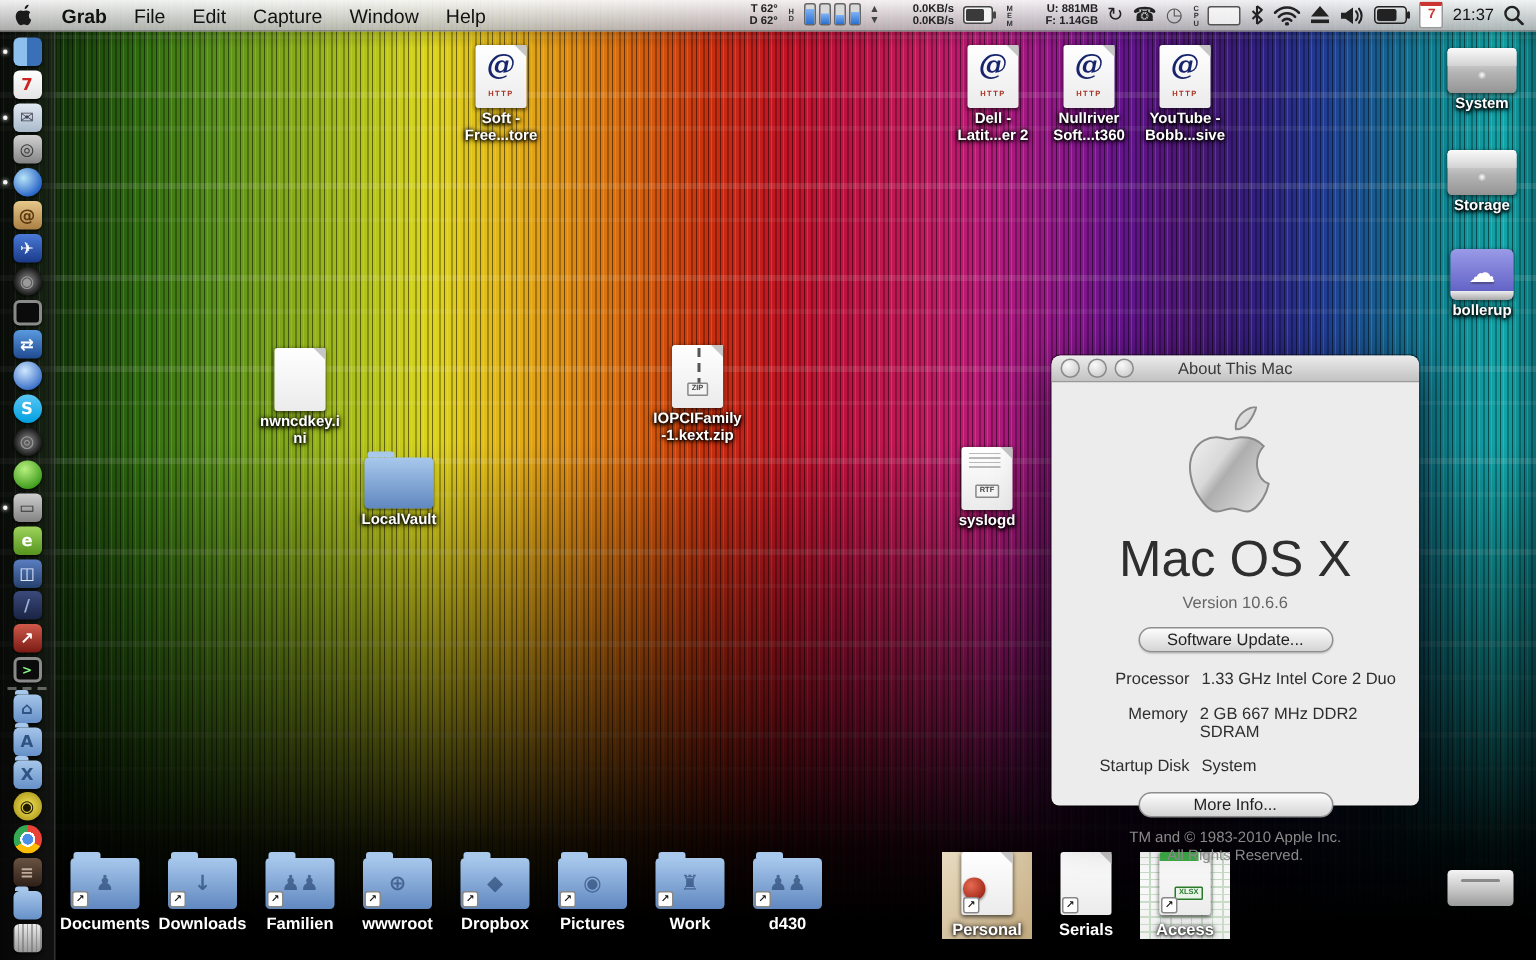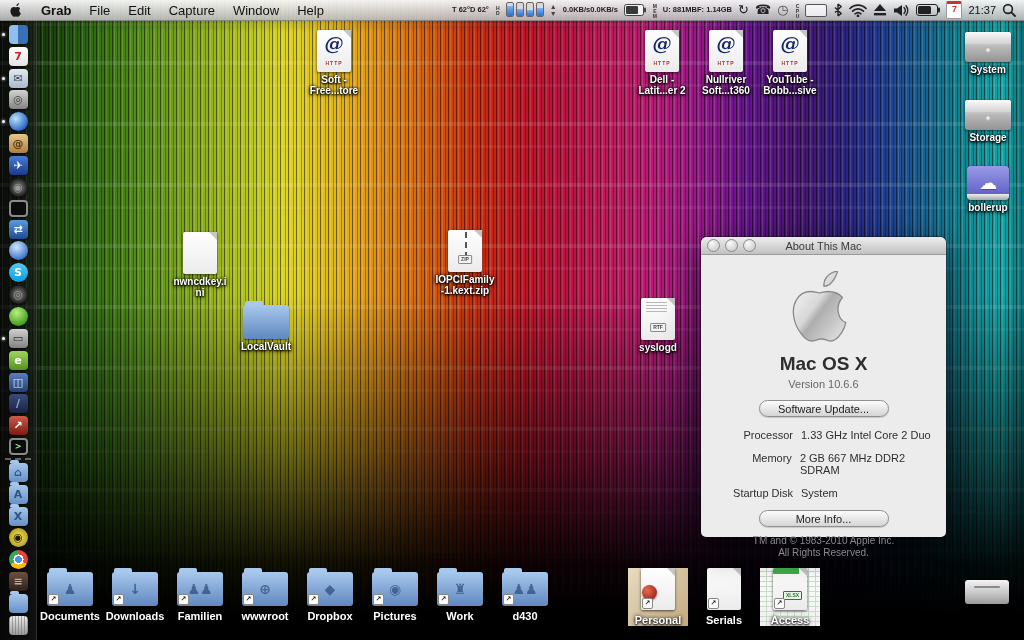--- a/index.html
+++ b/index.html
@@ -14,21 +14,21 @@
       linear-gradient(90deg,#060f03 0%,#14380a 4%,#2f6b10 9%,#57901a 14%,#85aa1a 19%,#b4c41c 24%,#dcd41e 28%,#e2b418 33%,#df8d12 37%,#d35c0c 42%,#c9300e 46%,#c21424 51%,#bc1240 55%,#c01a5c 60%,#b81a78 64%,#8f1788 69%,#64148c 73%,#471670 78%,#2f1f7e 82%,#203a92 86%,#175f8f 90%,#0f8490 94%,#12a5a8 98%,#0b6e77 100%);}
   
   #menubar{position:absolute;top:0;left:0;width:1024px;height:20px;z-index:50;
     background:linear-gradient(180deg,rgba(253,253,253,.94),rgba(189,189,189,.90));
     border-bottom:1px solid rgba(60,60,60,.6);display:flex;align-items:center;font-size:13px;color:#111;}
   .mb-left{display:flex;align-items:center;gap:18px;padding-left:10px;}
   .mb-left .menu{cursor:default;}
   .mb-left .active-app{font-weight:bold;}
   .apple-glyph svg{display:block;}
   .mb-right{margin-left:auto;display:flex;align-items:center;gap:6px;padding-right:8px;height:100%;}
-  .st-2line{display:flex;flex-direction:row;justify-content:center;font-size:7.5px;line-height:8px;font-weight:bold;color:#222;text-align:right;}
+  .st-2line{display:flex;flex-direction:column;justify-content:center;font-size:7.5px;line-height:8px;font-weight:bold;color:#222;text-align:right;margin-left:16px;}
   .vlabel{writing-mode:vertical-rl;text-orientation:upright;font-size:5px;line-height:5px;letter-spacing:-1px;color:#333;font-weight:bold;}
   .gauges{display:flex;align-items:flex-end;gap:2px;height:13px;}
   .gauge{width:6px;height:13px;border:1px solid #666;border-radius:2px;background:#d8d8d8;position:relative;overflow:hidden;}
   .gauge i{position:absolute;bottom:0;left:0;right:0;background:linear-gradient(#7fb3f5,#2a6fd0);}
   .updown{display:flex;flex-direction:column;font-size:7px;line-height:7px;color:#444;font-weight:bold;}
   .glyph-ic{font-size:13px;line-height:18px;color:#222;}
   .clock{font-size:11px;color:#111;}
   .cal{width:14px;height:14px;background:#fdfdfd;border:1px solid #999;border-top:3px solid #c33;border-radius:2px;
        font-size:9px;line-height:11px;font-weight:bold;color:#c33;text-align:center;}
   .cpu-box{width:20px;height:11px;border:1px solid #555;border-radius:2px;background:rgba(255,255,255,.7);}
@@ -138,21 +138,21 @@
   
   #about{position:absolute;left:701px;top:237px;width:245px;height:300px;z-index:30;border-radius:6px 6px 5px 5px;
     background:#ececec;box-shadow:0 12px 34px rgba(0,0,0,.7),0 0 0 1px rgba(0,0,0,.35);}
   #about .titlebar{height:17px;border-radius:6px 6px 0 0;background:linear-gradient(#ececec,#c2c2c2);
     border-bottom:1px solid #9a9a9a;display:flex;align-items:center;padding:0 6px;position:relative;}
   .tl{width:11px;height:11px;border-radius:50%;border:1px solid #8a8a8a;margin-right:5px;
     background:radial-gradient(circle at 35% 30%,#fafafa,#c2c2c2);}
   #about .wtitle{position:absolute;left:0;right:0;text-align:center;font-size:11px;color:#3a3a3a;}
   #about .body{display:flex;flex-direction:column;align-items:center;}
   .apple-big{margin-top:16px;}
-  .macosx{font-size:19px;font-weight:bold;color:#2e2e2e;letter-spacing:0;margin-top:2px;}
+  .macosx{font-size:34px;font-weight:normal;color:#2e2e2e;letter-spacing:0;margin-top:2px;}
   .version{font-size:11px;color:#666;margin-top:3px;}
   .pill{margin-top:10px;width:130px;height:17px;border-radius:9px;border:1px solid #8f8f8f;
     background:linear-gradient(#fdfdfd,#d4d4d4);font:11px/15px "Liberation Sans",sans-serif;color:#222;
     text-align:center;box-shadow:0 1px 1px rgba(0,0,0,.15);}
   .specs{margin-top:12px;width:100%;}
   .specrow{display:flex;margin-bottom:11px;}
   .speclab{width:92px;text-align:right;font-weight:normal;font-size:11px;color:#2e2e2e;}
   .specval{margin-left:8px;font-size:11px;color:#2e2e2e;}
   .footer{margin-top:8px;text-align:center;font-size:10px;color:#8a8a8a;line-height:12px;}
 </style>

